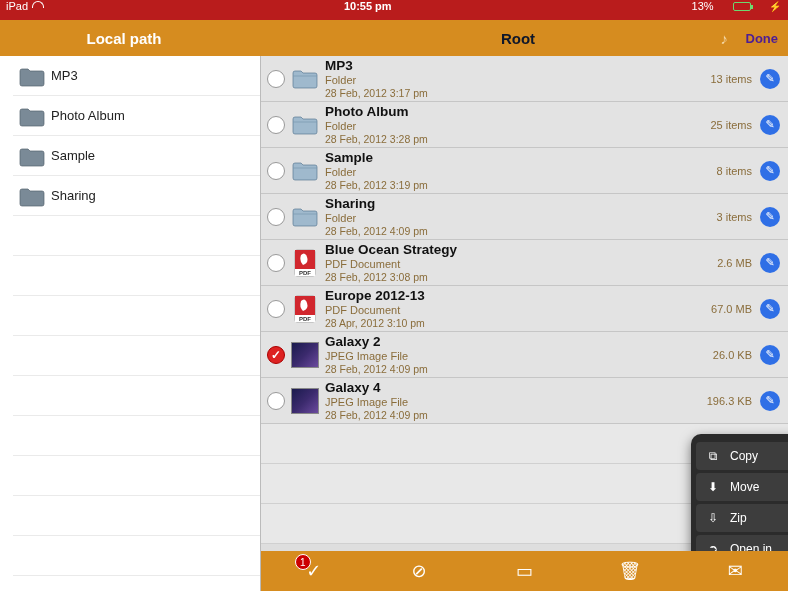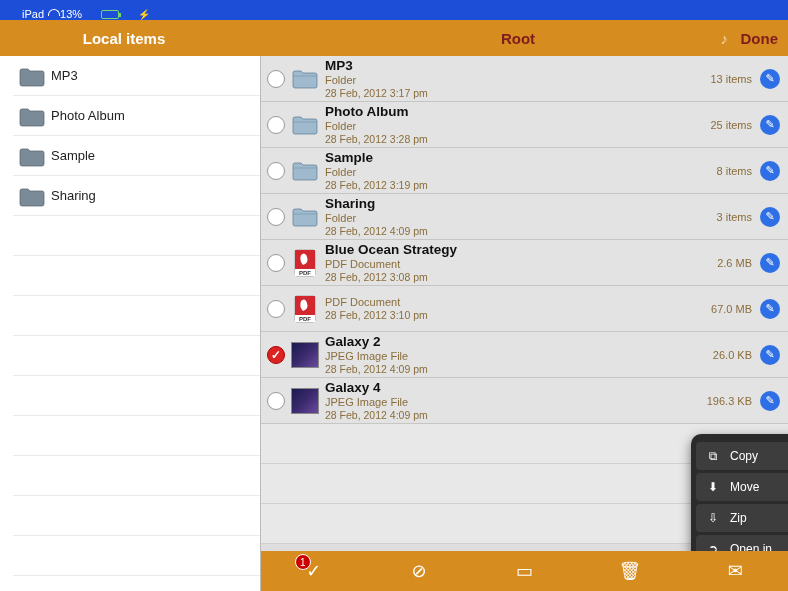--- a/index.html
+++ b/index.html
@@ -1,30 +1,30 @@
 <!DOCTYPE html>
 <html><head>
 <meta charset="utf-8">
 <style>
   * { box-sizing: border-box; margin: 0; padding: 0; }
   body { font-family: -apple-system, Helvetica, Arial, sans-serif; font-size: 13px; width: 788px; height: 591px; overflow: hidden; background: #fff; position: relative; }
-  .status-bar { height: 20px; background: #1d4ed8; color: #fff; display: flex; align-items: flex-end; padding: 0 22px; font-size: 11px; }
+  .status-bar { height: 20px; background: #b91c1c; color: #fff; display: flex; align-items: flex-start; padding: 0 6px; font-size: 11px; }
   .status-left { flex: 0 0 auto; display: flex; align-items: center; gap: 4px; }
   .status-center { flex: 1; text-align: center; font-weight: bold; }
   .status-right { flex: 0 0 auto; display: flex; align-items: center; gap: 19px; }
   .wifi { width: 12px; height: 10px; position: relative; }
   .wifi::before { content:""; position:absolute; width:10px; height:6px; border:1.5px solid #fff; border-bottom:none; border-radius:10px 10px 0 0; left:0; top:0; }
   .battery { width: 18px; height: 9px; border:1px solid #6fd86f; border-radius:2px; position: relative; }
   .battery::after{content:""; position:absolute; right:-3px; top:2px; width:2px; height:4px; background:#6fd86f;}
   .battery-fill{height:100%; width:15%; background:#6fd86f;}
   .header { height: 36px; background: #d68c1f; display: flex; }
   .header-left { width: 248px; display:flex; align-items:center; justify-content:center; color:#fff; font-weight:bold; font-size:15px;}
   .header-right { flex:1; display:flex; align-items:center; position:relative; }
-  .header-title { flex:1; text-align:center; color:#7f1d1d; font-weight:bold; font-size:15px;}
-  .header-done { position:absolute; right:10px; color:#7f1d1d; font-weight:bold; font-size:15px; }
+  .header-title { flex:1; text-align:center; color:#0f172a; font-weight:bold; font-size:15px;}
+  .header-done { position:absolute; right:10px; color:#4c1d95; font-weight:bold; font-size:13px; }
   .header-music{ position:absolute; right:60px; color:#f5d9a8; font-size:15px;}
   .main { display:flex; height: calc(591px - 56px); margin-left: 13px; }
   .sidebar { width:248px; border-right:1px solid #bbb; background:#fff;}
   .sidebar-row { display:flex; align-items:center; height:40px; padding:0 6px; border-bottom:1px solid #eaeaea;}
   .sidebar-row .icon { width:24px; height:20px; margin-right:8px; }
   .sidebar-row .lbl { font-size:13px; color:#222; }
   .content { flex:1; background:#dedede; position:relative; overflow:hidden;}
   .file-row { display:flex; align-items:center; height:46px; background:#e3e3e3; border-bottom:1px solid #c6c6c6; padding:0 8px 0 6px; gap:6px;}
   .file-row .radio { width:18px; height:18px; border:1.5px solid #999; border-radius:50%; background:#fff; flex-shrink:0; display:flex; align-items:center; justify-content:center;}
   .file-row .radio.selected{ background:#d22; border-color:#a00;}
@@ -70,29 +70,30 @@
       <text x="12" y="26" text-anchor="middle" font-size="6" font-weight="bold" fill="#333">PDF</text>
     </g>
   </defs>
 </svg>
 
 <div class="status-bar">
   <div class="status-left">
     <span>iPad</span>
     <span class="wifi"></span>
   </div>
+  <div class="status-center">10:55 pm</div>
   <div class="status-right">
     <span>13%</span>
     <span class="battery"><span class="battery-fill"></span></span>
     <span style="color:#6fd86f;font-size:10px;">⚡</span>
   </div>
 </div>
 
 <div class="header">
-  <div class="header-left">Local items</div>
+  <div class="header-left">Local path</div>
   <div class="header-right">
     <span class="header-music">♪</span>
     <div class="header-title">Root</div>
     <div class="header-done">Done</div>
   </div>
 </div>
 
 <div class="main">
 
   <div class="sidebar">
@@ -223,22 +224,23 @@
           </div>
         </div>
         <div class="file-row">
           <div class="radio"></div>
           <div class="fileicon">
             <svg class="pdf-svg" viewBox="0 0 24 28">
               <use href="#pdf-icon"></use>
             </svg>
           </div>
           <div class="meta">
+            <div class="name">Europe 2012-13</div>
             <div class="sub">PDF Document</div>
-            <div class="sub2">28 Feb, 2012 3:10 pm</div>
+            <div class="sub2">28 Apr, 2012 3:10 pm</div>
           </div>
           <div class="right">
             <div class="info">67.0 MB</div>
             <div class="editbtn">✎</div>
           </div>
         </div>
         <div class="file-row">
           <div class="radio selected"></div>
           <div class="fileicon">
             <div class="img-thumb"></div>

